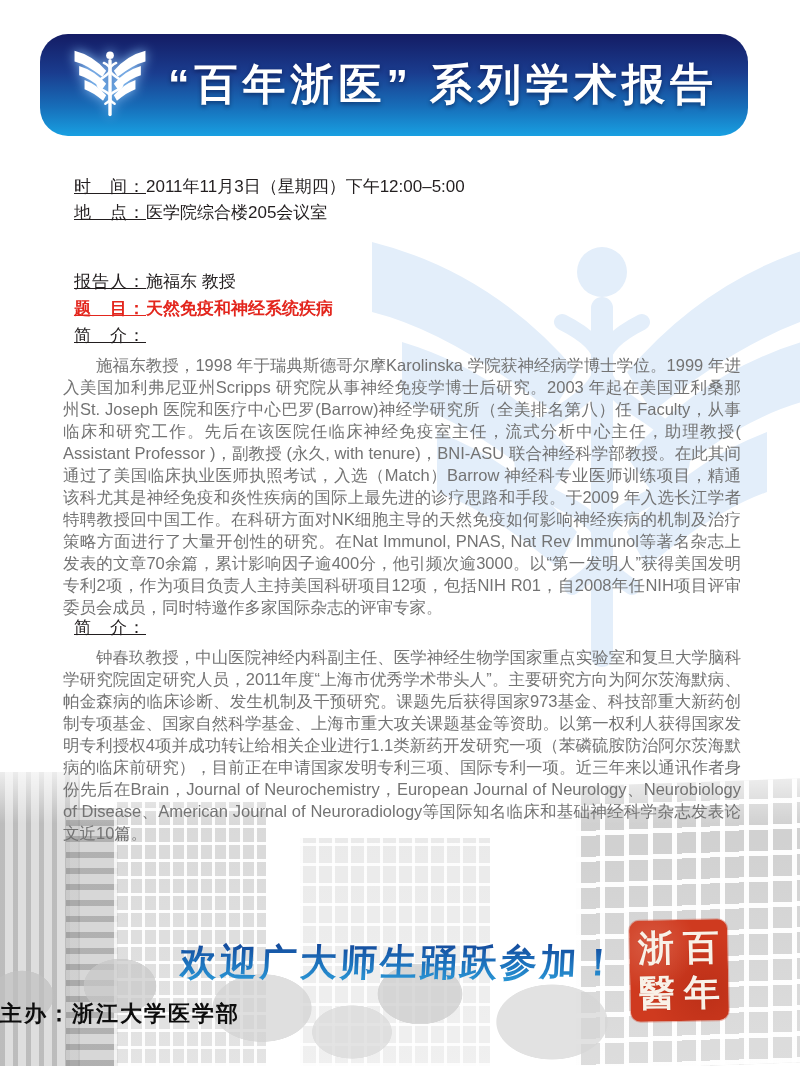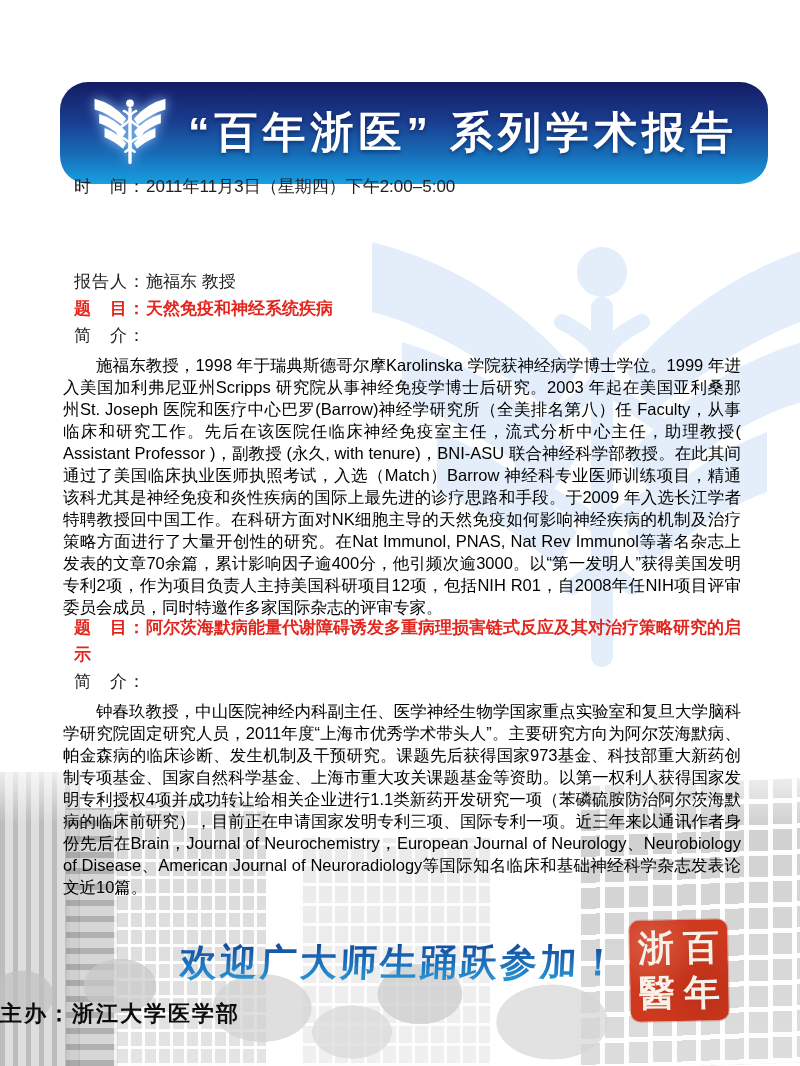--- a/index.html
+++ b/index.html
@@ -59,48 +59,47 @@
       radial-gradient(52px 42px at 22px 74px, #c1c1c1 60%, transparent 61%),
       radial-gradient(66px 44px at 352px 110px, #d9d9d9 60%, transparent 61%);
   }
   .photo-fade { position:absolute; left:0; top:0; width:800px; height:72px;
     background:linear-gradient(#ffffff,rgba(255,255,255,0)); }
 
   
   .content { position:absolute; inset:0; z-index:2; color:#221e1f; }
 
   .banner {
-    position:absolute; top:34px; left:60px; width:708px; height:102px;
+    position:absolute; top:34px; left:40px; width:708px; height:102px;
     border-radius:28px;
     background:linear-gradient(180deg,#141c64 0%,#1a3c8e 38%,#176fba 72%,#18a0e2 100%);
     display:flex; align-items:center; justify-content:center; gap:18px;
     padding:0 26px;
-    margin-top:48px;
   }
   .banner-icon { width:80px; height:74px; color:#ffffff; flex:0 0 auto;
     filter:drop-shadow(0 0 6px rgba(150,205,255,.95)); margin-top:-4px; }
   .banner-icon svg { width:100%; height:100%; }
   .banner-title {
     color:#ffffff; font-size:43px; font-weight:bold; letter-spacing:5px;
     text-shadow:0 2px 4px rgba(0,0,40,.45); white-space:nowrap;
   }
 
   .info { position:absolute; top:174px; left:74px; right:62px; }
   .info-row { font-size:17px; line-height:26px; }
-  .lbl { letter-spacing:1px; }
+  .lbl { letter-spacing:1px;text-decoration:underline; }
 
   .talk { position:absolute; left:63px; width:678px; }
   .talk-1 { top:268px; }
   .talk-2 { top:614px; }
   .talk-row { font-size:17px; line-height:27px; padding-left:11px; }
   .topic-line { color:#e3261d; font-weight:bold; }
   .topic-line .lbl { color:#e3261d; }
   .bio {
     margin-top:5px; font-size:16.5px; line-height:22px;
-    text-align:justify; text-indent:2em; color:#000000;
+    text-align:justify; text-indent:2em; color:#737373;
   }
 
   .welcome-wrap { position:absolute; top:938px; left:0; width:800px; text-align:center; }
   .welcome {
     display:inline-block; font-size:37px; font-weight:bold; letter-spacing:3px;
     color:#1b63b0;
     background:linear-gradient(180deg,#123f92 0%,#1b6cb8 45%,#2fa3de 100%);
     -webkit-background-clip:text; background-clip:text;
     -webkit-text-fill-color:transparent;
     transform:skewX(-3deg);
@@ -172,41 +171,41 @@
       <span class="banner-icon">
         <svg>
             <use href="#caduceus"></use>
           </svg>
       </span>
       <span class="banner-title">“百年浙医” 系列学术报告</span>
     </div>
 
     <div class="info">
       <div class="info-row">
-        <span class="lbl">时　间：</span><span>2011年11月3日（星期四）下午2:00–5:00</span>
+        <span class="lbl">时　间：</span><span>2011年11月3日（星期四）下午12:00–5:00</span>
+      </div>
+      <div class="info-row">
+        <span class="lbl">地　点：</span><span>医学院综合楼205会议室</span>
       </div>
     </div>
 
     <div class="talk talk-1">
       <div class="talk-row">
         <span class="lbl">报告人：</span><span>施福东 教授</span>
       </div>
       <div class="talk-row topic-line">
         <span class="lbl">题　目：</span><span>天然免疫和神经系统疾病</span>
       </div>
       <div class="talk-row">
         <span class="lbl">简　介：</span>
       </div>
       <p class="bio">施福东教授，1998 年于瑞典斯德哥尔摩Karolinska 学院获神经病学博士学位。1999 年进入美国加利弗尼亚州Scripps 研究院从事神经免疫学博士后研究。2003 年起在美国亚利桑那州St. Joseph 医院和医疗中心巴罗(Barrow)神经学研究所（全美排名第八）任 Faculty，从事临床和研究工作。先后在该医院任临床神经免疫室主任，流式分析中心主任，助理教授( Assistant Professor )，副教授 (永久, with tenure)，BNI-ASU 联合神经科学部教授。在此其间通过了美国临床执业医师执照考试，入选（Match）Barrow 神经科专业医师训练项目，精通该科尤其是神经免疫和炎性疾病的国际上最先进的诊疗思路和手段。于2009 年入选长江学者特聘教授回中国工作。在科研方面对NK细胞主导的天然免疫如何影响神经疾病的机制及治疗策略方面进行了大量开创性的研究。在Nat Immunol, PNAS, Nat Rev Immunol等著名杂志上发表的文章70余篇，累计影响因子逾400分，他引频次逾3000。以“第一发明人”获得美国发明专利2项，作为项目负责人主持美国科研项目12项，包括NIH R01，自2008年任NIH项目评审委员会成员，同时特邀作多家国际杂志的评审专家。</p>
     </div>
 
     <div class="talk talk-2">
-      <div class="talk-row topic-line">
-        <span class="lbl">题　目：</span><span>阿尔茨海默病能量代谢障碍诱发多重病理损害链式反应及其对治疗策略研究的启示</span>
-      </div>
       <div class="talk-row">
         <span class="lbl">简　介：</span>
       </div>
       <p class="bio">钟春玖教授，中山医院神经内科副主任、医学神经生物学国家重点实验室和复旦大学脑科学研究院固定研究人员，2011年度“上海市优秀学术带头人”。主要研究方向为阿尔茨海默病、帕金森病的临床诊断、发生机制及干预研究。课题先后获得国家973基金、科技部重大新药创制专项基金、国家自然科学基金、上海市重大攻关课题基金等资助。以第一权利人获得国家发明专利授权4项并成功转让给相关企业进行1.1类新药开发研究一项（苯磷硫胺防治阿尔茨海默病的临床前研究），目前正在申请国家发明专利三项、国际专利一项。近三年来以通讯作者身份先后在Brain，Journal of Neurochemistry，European Journal of Neurology、Neurobiology of Disease、American Journal of Neuroradiology等国际知名临床和基础神经科学杂志发表论文近10篇。</p>
     </div>
 
     <div class="welcome-wrap">
       <span class="welcome">欢迎广大师生踊跃参加！</span>
     </div>
 

